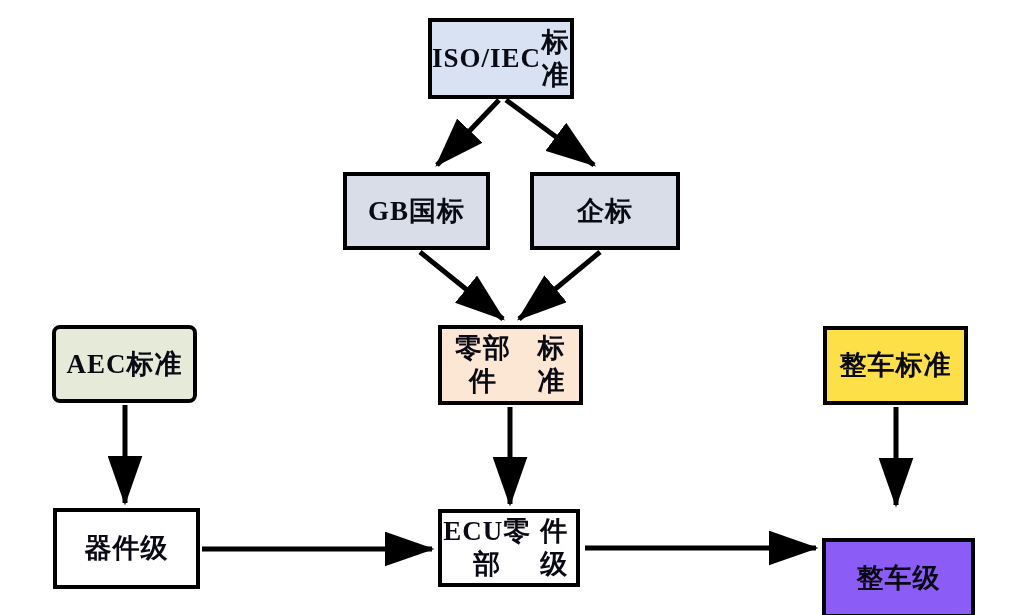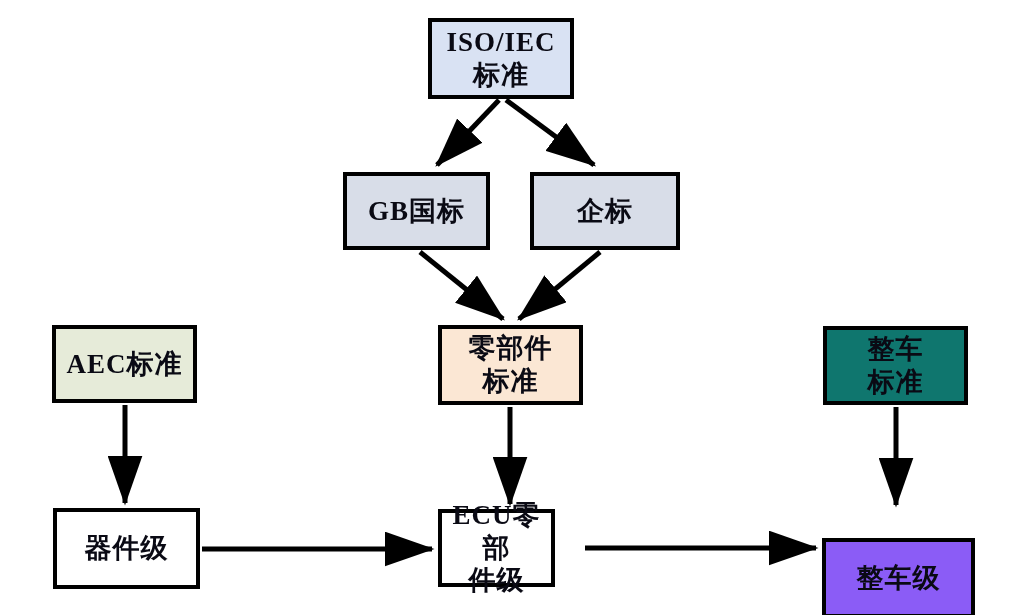--- a/index.html
+++ b/index.html
@@ -15,39 +15,39 @@
     position: absolute;
     left: 0; top: 0;
     width: 1024px; height: 615px;
     pointer-events: none;
   }
   .node {
     position: absolute;
     box-sizing: border-box;
     border: 4px solid #000000;
     display: flex;
-    flex-direction: column;
+    flex-direction: row;
     align-items: center;
     justify-content: center;
     text-align: center;
     font-weight: bold;
     font-size: 27px;
     line-height: 1.22;
     color: #0a0a14;
     letter-spacing: 1px;
   }
   
   .n-iso      { left: 428px; top: 18px;  width: 146px; height: 81px; }
   .n-gb       { left: 343px; top: 172px; width: 147px; height: 78px; }
   .n-qb       { left: 530px; top: 172px; width: 150px; height: 78px; }
   .n-parts    { left: 438px; top: 325px; width: 145px; height: 80px; font-family: Liberation Serif, serif; }
   .n-aec      { left: 52px;  top: 325px; width: 145px; height: 78px; }
   .n-vstd     { left: 823px; top: 326px; width: 145px; height: 79px; }
   .n-device   { left: 53px;  top: 508px; width: 147px; height: 81px; }
-  .n-ecu      { left: 438px; top: 509px; width: 117px; height: 78px; }
+  .n-ecu      { left: 438px; top: 509px; width: 142px; height: 78px; }
   .n-vlevel   { left: 822px; top: 510px; width: 153px; height: 80px; }
 </style>
 </head>
 <body>
 
 <div class="canvas">
 
   <svg class="arrow-layer" viewBox="0 0 1024 615" xmlns="http://www.w3.org/2000/svg">
     <defs>
       <marker id="ah" markerWidth="10" markerHeight="7" refX="9.5" refY="3.5" orient="auto" markerUnits="strokeWidth">
@@ -78,25 +78,25 @@
 
   <div class="node n-gb" style="background-color: rgb(216, 221, 232);">
     <span>GB国标</span>
   </div>
 
   <div class="node n-parts" style="background-color: rgb(251, 231, 212);">
     <span>零部件</span>
     <span>标准</span>
   </div>
 
-  <div class="node n-aec" style="background-color: rgb(230, 235, 217);">
+  <div class="node n-aec" style="background-color: rgb(230, 235, 217); border-radius: 8px;">
     <span>AEC标准</span>
   </div>
 
-  <div class="node n-vstd" style="background-color: #0f766e;">
+  <div class="node n-vstd" style="background-color: #fde047;">
     <span>整车</span>
     <span>标准</span>
   </div>
 
   <div class="node n-device" style="background-color: rgb(255, 255, 255);">
     <span>器件级</span>
   </div>
 
   <div class="node n-ecu" style="background-color: rgb(255, 255, 255);">
     <span>ECU零部</span>

